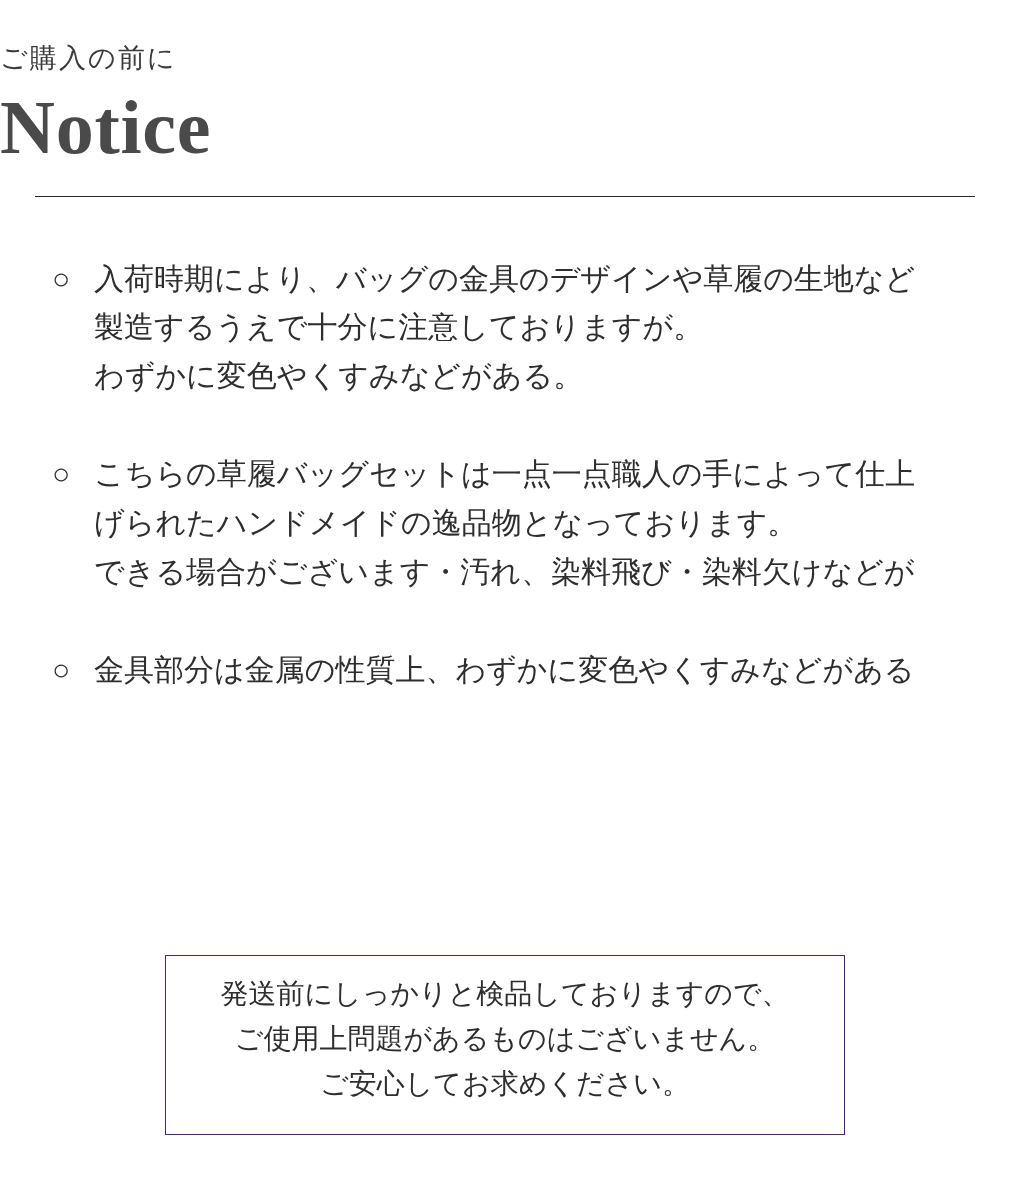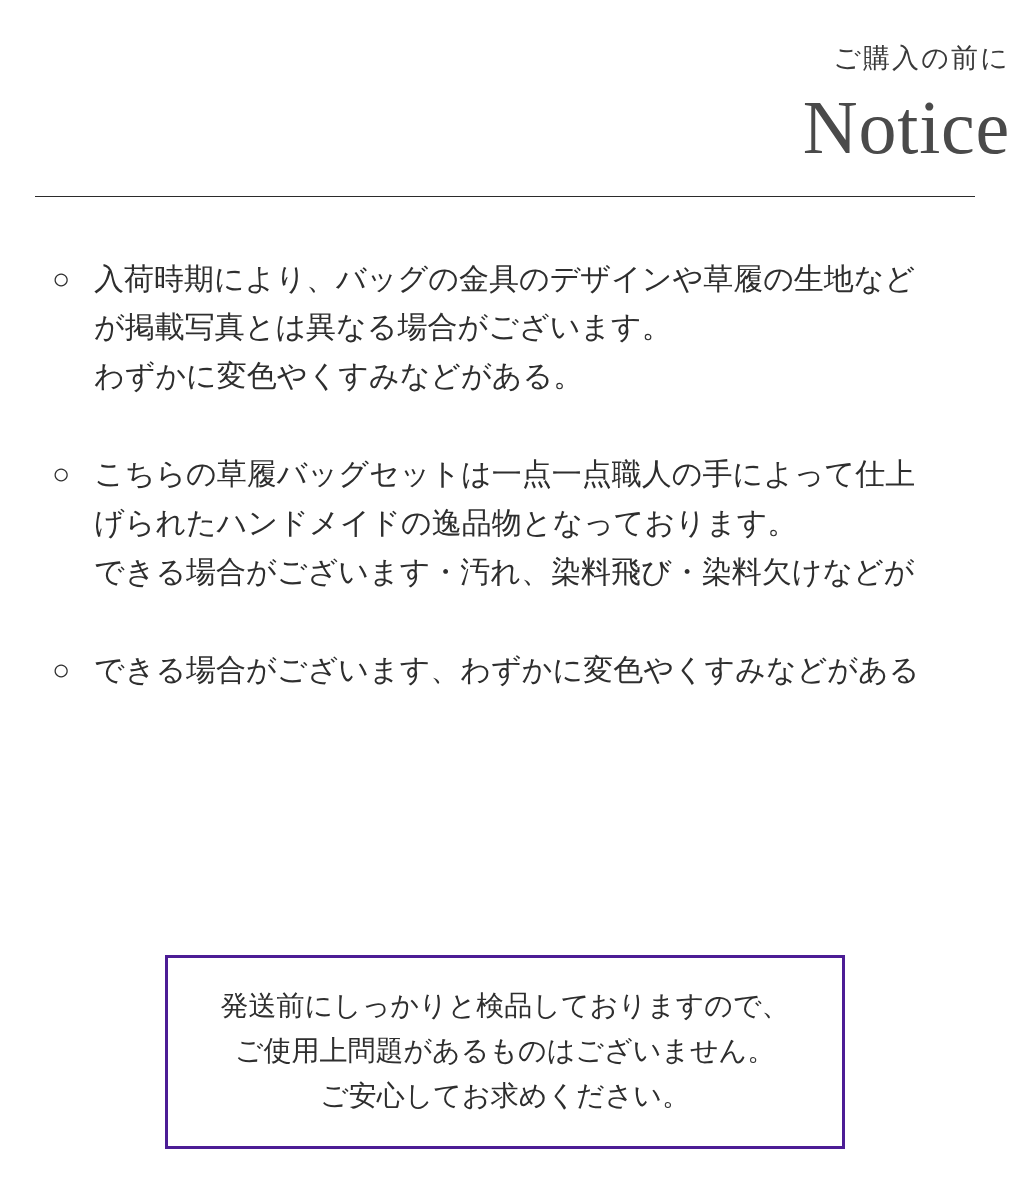--- a/index.html
+++ b/index.html
@@ -17,36 +17,36 @@
   .page {
     position: relative;
     width: 1010px;
     height: 1200px;
     box-sizing: border-box;
   }
 
   
   .header {
     padding-top: 40px;
-    text-align: right;
+    text-align: left;
   }
   .header .eyebrow {
     font-size: 27px;
     letter-spacing: 0.08em;
     color: #3a3a3a;
     font-family: "Liberation Serif", "DejaVu Serif", serif;
     line-height: 1.4;
   }
   .header .title {
     font-size: 76px;
     line-height: 1.05;
     margin-top: 10px;
     color: #4a4a4a;
     font-family: "Liberation Serif", "DejaVu Serif", serif;
-    font-weight: 400;
+    font-weight: 700;
     letter-spacing: 0.01em;
   }
   .divider {
     width: 940px;
     height: 1px;
     background: #2b2b2b;
     margin: 28px auto 0 auto;
   }
 
   
@@ -84,22 +84,22 @@
     font-family: "Liberation Sans", "DejaVu Sans", sans-serif;
   }
 
   
   .note-box {
     position: absolute;
     left: 165px;
     top: 955px;
     width: 680px;
     box-sizing: border-box;
-    border: 3px solid #4c1d95;
-    padding: 26px 10px 28px 10px;
+    border: 1px solid #4c1d95;
+    padding: 16px 10px 28px 10px;
     text-align: center;
   }
   .note-line {
     display: block;
     font-size: 28px;
     line-height: 1.6;
     color: #2e2e2e;
     font-family: "Liberation Sans", "DejaVu Sans", sans-serif;
     white-space: nowrap;
   }
@@ -113,32 +113,32 @@
     <div class="eyebrow">ご購入の前に</div>
     <div class="title">Notice</div>
   </div>
 
   <div class="divider"></div>
 
   <ul class="notice-list">
 
     <li class="notice-item">
       <span class="notice-line first"><span class="bullet">○</span><span>入荷時期により、バッグの金具のデザインや草履の生地など</span></span>
-      <span class="notice-line">が掲載写真とは異なる場合がございます。</span>
+      <span class="notice-line">製造するうえで十分に注意しておりますが。</span>
       <span class="notice-line">わずかに変色やくすみなどがある。</span>
     </li>
 
     <li class="notice-item">
       <span class="notice-line first"><span class="bullet">○</span><span>こちらの草履バッグセットは一点一点職人の手によって仕上</span></span>
       <span class="notice-line">げられたハンドメイドの逸品物となっております。</span>
       <span class="notice-line">できる場合がございます・汚れ、染料飛び・染料欠けなどが</span>
     </li>
 
     <li class="notice-item">
-      <span class="notice-line first"><span class="bullet">○</span><span>できる場合がございます、わずかに変色やくすみなどがある</span></span>
+      <span class="notice-line first"><span class="bullet">○</span><span>金具部分は金属の性質上、わずかに変色やくすみなどがある</span></span>
     </li>
 
   </ul>
 
   <div class="note-box">
     <span class="note-line">発送前にしっかりと検品しておりますので、</span>
     <span class="note-line">ご使用上問題があるものはございません。</span>
     <span class="note-line">ご安心してお求めください。</span>
   </div>
 

